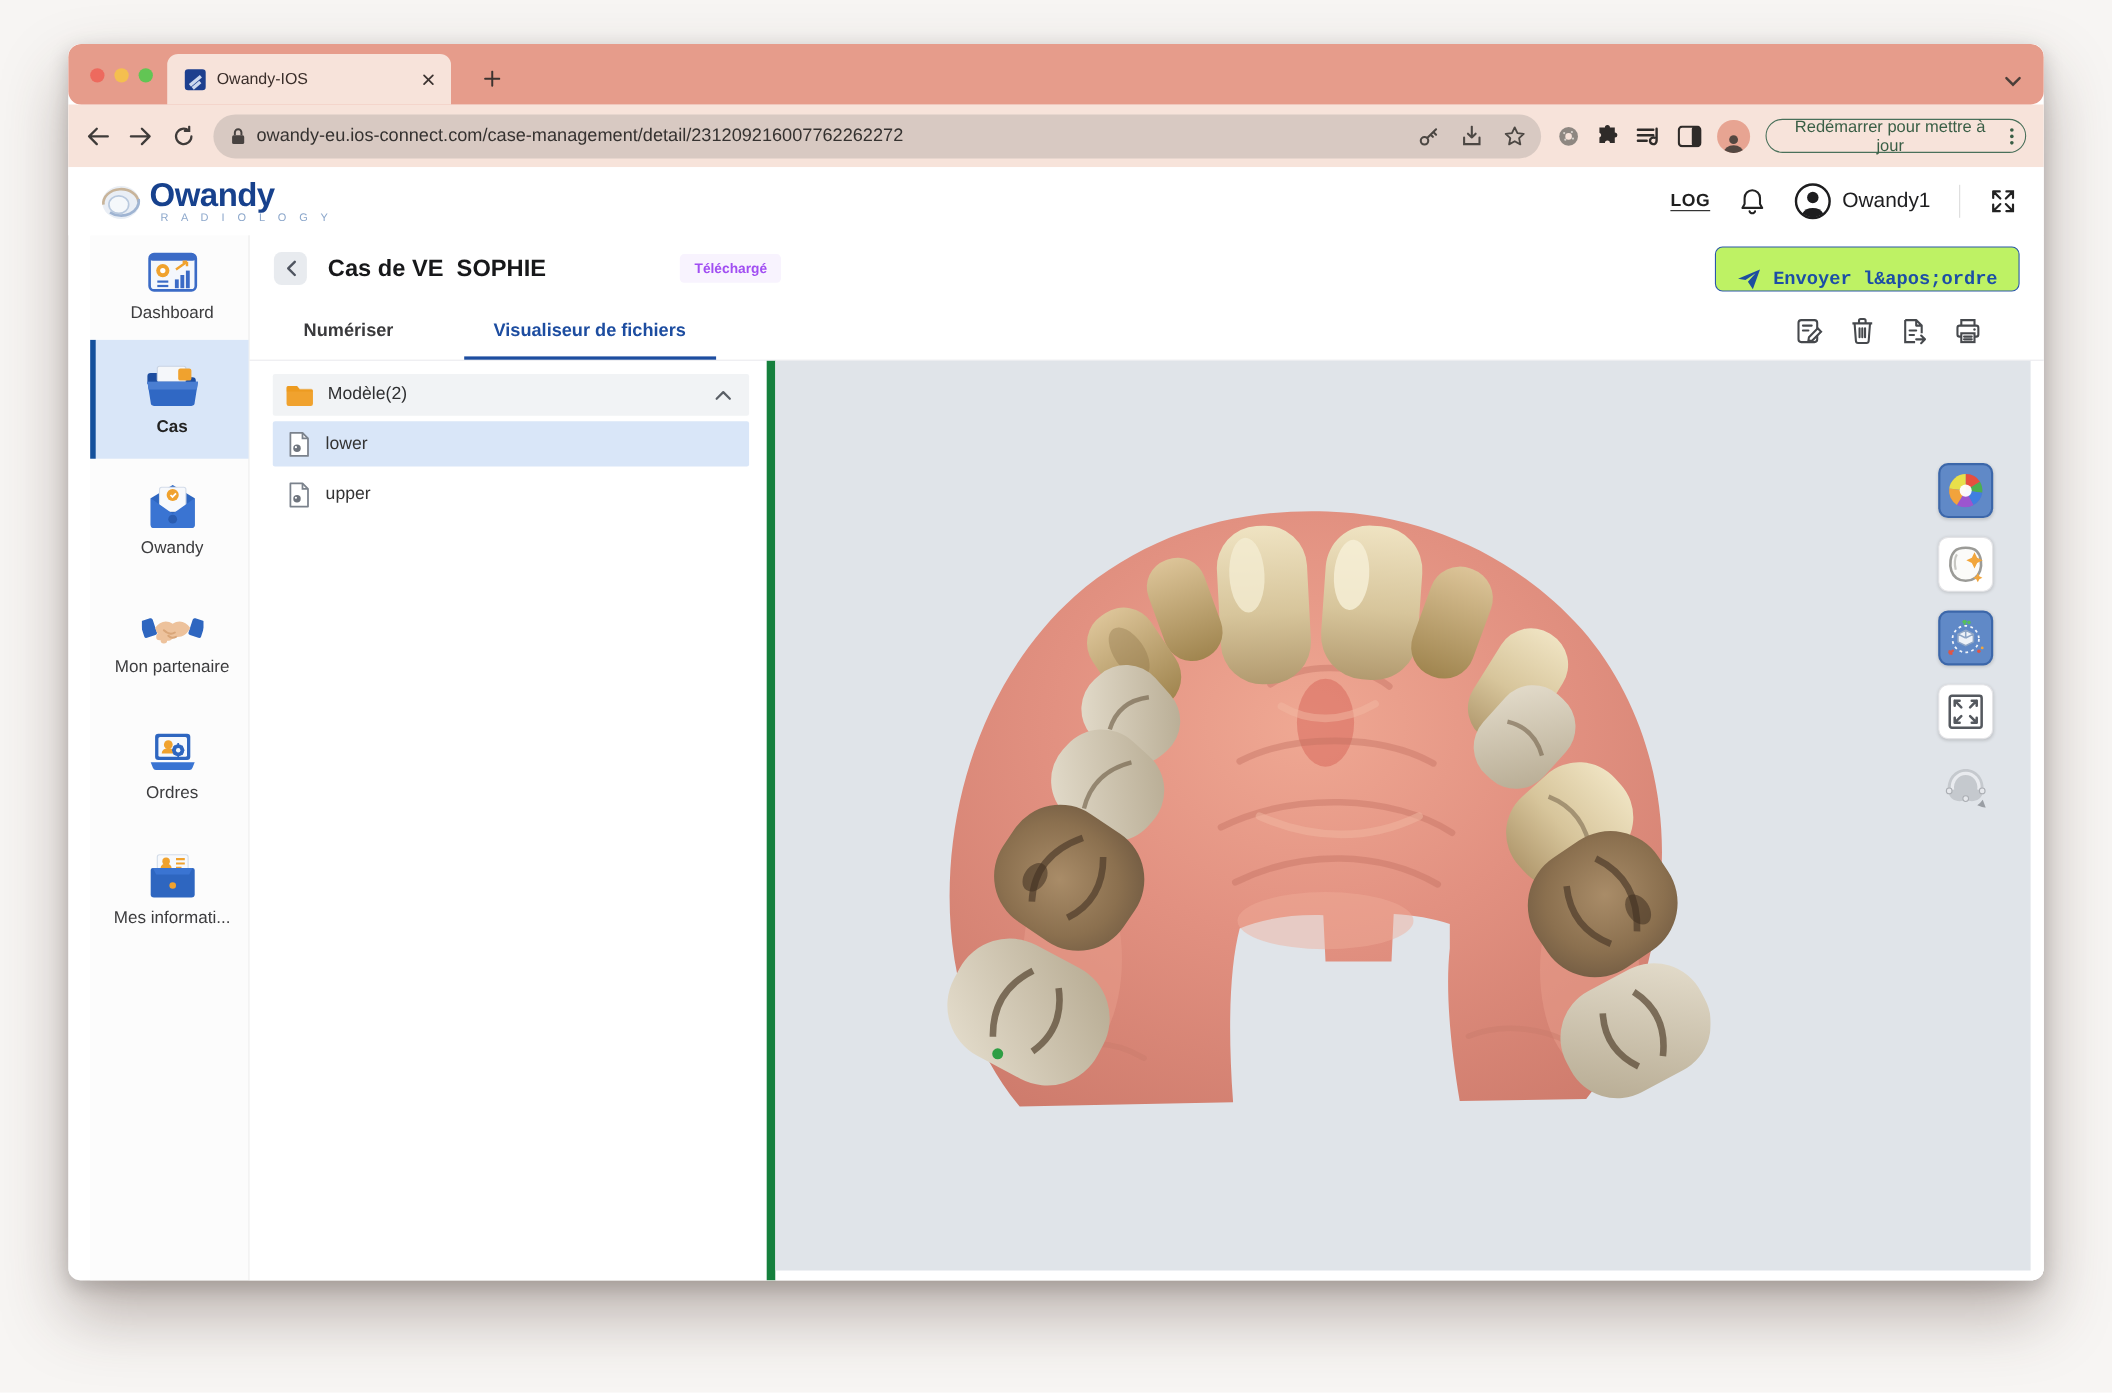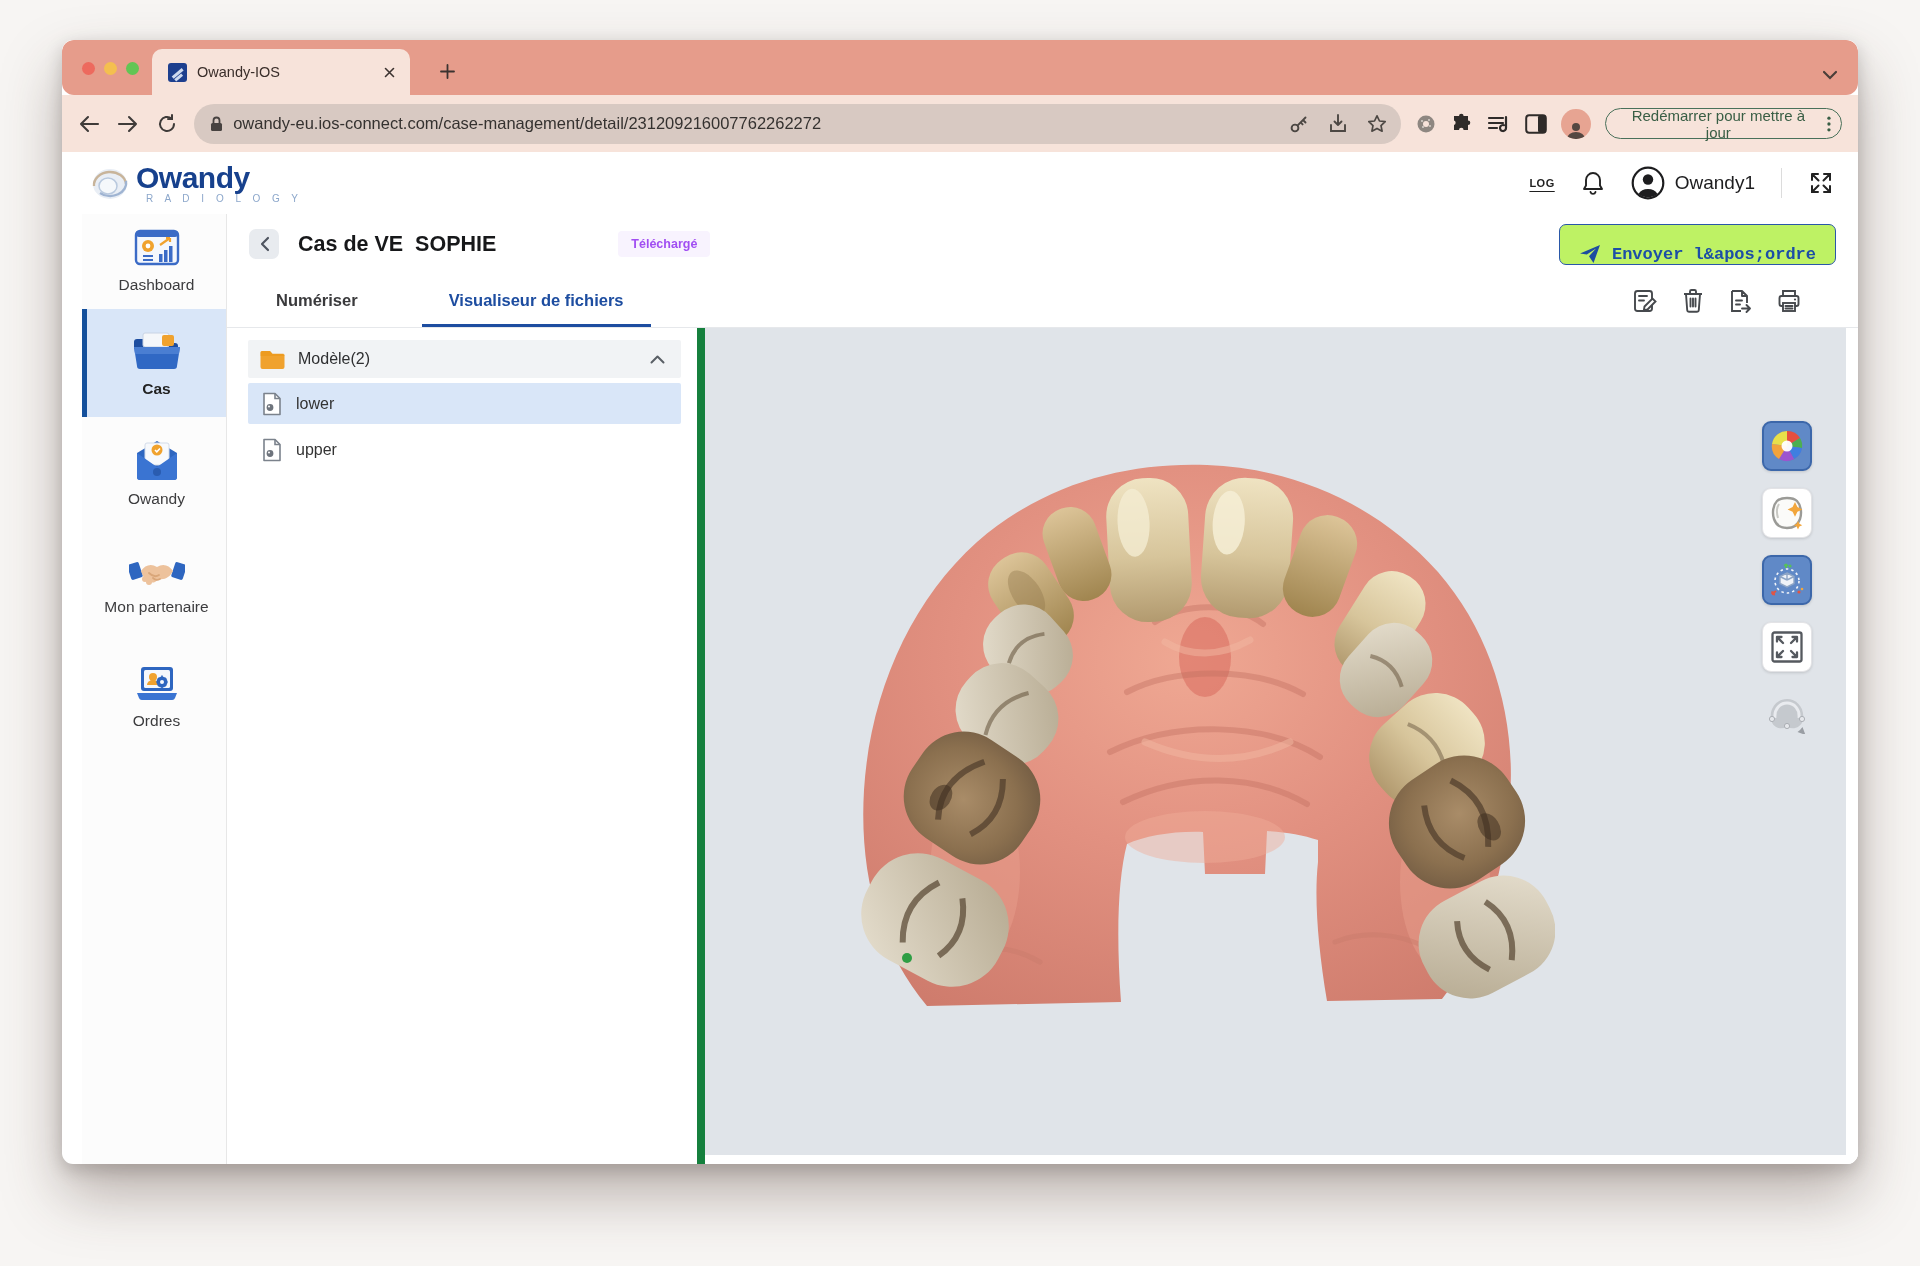--- a/index.html
+++ b/index.html
@@ -40,21 +40,21 @@
                 font-size:15px; font-family:inherit; display:flex; align-items:center; gap:10px; padding:0 10px 0 14px; }
 
   
   .app-header { height:62px; background:#fff; display:flex; align-items:center; padding:0 24px 0 26px; }
   .logo { display:flex; align-items:center; gap:4px; }
   .logo-swirl { width:44px; height:40px; }
   .logo-txt { display:flex; flex-direction:column; line-height:1; }
   .logo-name { font-size:30px; font-weight:bold; color:#17418d; letter-spacing:-.5px; }
   .logo-sub { font-size:10px; letter-spacing:4.5px; color:#8ca7cb; margin:1px 0 0 10px; }
   .hdr-right { margin-left:auto; display:flex; align-items:center; gap:26px; }
-  .log-link { font-size:11px; font-weight:800; color:#1f1f1f; text-decoration:underline; text-underline-offset:4px; letter-spacing:.5px;margin-left:28px; }
+  .log-link { font-size:16px; font-weight:800; color:#1f1f1f; text-decoration:underline; text-underline-offset:4px; letter-spacing:.5px;margin-left:28px; }
   .hdr-ic { color:#222; display:flex; }
   .user { display:flex; align-items:center; gap:10px; font-size:19px; color:#1d1d1f; }
   .hdr-div { width:1px; height:30px; background:#dcdcdc; }
 
   
   .app-body { display:flex; height:950px; }
   .sidebar { width:145px; background:#fcfcfc; border-right:1px solid #e7e7e7; display:flex; flex-direction:column;margin-left:20px; }
   .side-item { display:flex; flex-direction:column; align-items:center; justify-content:center; gap:9px;
                height:104px; border-left:5px solid transparent; cursor:pointer; }
   .side-item .lbl { font-size:15.5px; color:#3c3c3e; max-width:132px; white-space:nowrap; overflow:hidden; }
@@ -316,20 +316,32 @@
           <rect x="8" y="2" width="32" height="24" rx="3" fill="#2e66c0"></rect>
           <rect x="11" y="5" width="26" height="18" rx="1.5" fill="#f5f8fc"></rect>
           <circle cx="20" cy="12" r="4" fill="#f0a22e"></circle>
               <path d="M14 20 a6 5 0 0 1 12 0 z" fill="#f0a22e"></path>
           <circle cx="29" cy="17" r="5.5" fill="#2e66c0"></circle>
               <circle cx="29" cy="17" r="2" fill="#f5f8fc"></circle>
           <path d="M29 10.5 v3 M29 20.5 v3 M23.5 17 h3 M31.5 17 h3 M25 13 l2 2 M31 19 l2 2 M33 13 l-2 2 M27 19 l-2 2" stroke="#2e66c0" stroke-width="1.6"></path>
           <path d="M4 28 h40 l-2 5 a3 3 0 0 1 -3 2 H9 a3 3 0 0 1 -3 -2 z" fill="#3a74d2"></path>
         </svg>
         <span class="lbl">Ordres</span>
+      </div>
+      <div class="side-item" style="height:112px">
+        <svg width="46" height="42" viewBox="0 0 46 42">
+          <rect x="9" y="2" width="28" height="20" rx="2" fill="#f7f9fc" stroke="#d3dce9"></rect>
+          <circle cx="17" cy="8" r="3.4" fill="#f0a22e"></circle>
+              <path d="M12 14 a5 4 0 0 1 10 0 z" fill="#f0a22e"></path>
+          <path d="M26 6 h8 M26 10 h8 M26 14 h5" stroke="#f0a22e" stroke-width="2"></path>
+          <path d="M5 14 h36 a2 2 0 0 1 2 2 v22 a3 3 0 0 1 -3 3 H6 a3 3 0 0 1 -3 -3 V16 a2 2 0 0 1 2 -2 z" fill="#2e66c0"></path>
+          <path d="M5 14 h36 l-3 6 H8 z" fill="#3a74d2"></path>
+          <circle cx="23" cy="30" r="3" fill="#f0a22e"></circle>
+        </svg>
+        <span class="lbl">Mes informati...</span>
       </div>
     </div>
 
     <div class="main">
       <div class="case-header">
         <span class="back-btn">
           <svg width="11" height="16" viewBox="0 0 11 16">
                 <path d="M9 2 L3 8 L9 14" fill="none" stroke="#4f5560" stroke-width="2.2" stroke-linecap="round" stroke-linejoin="round"></path>
               </svg>
         </span>

